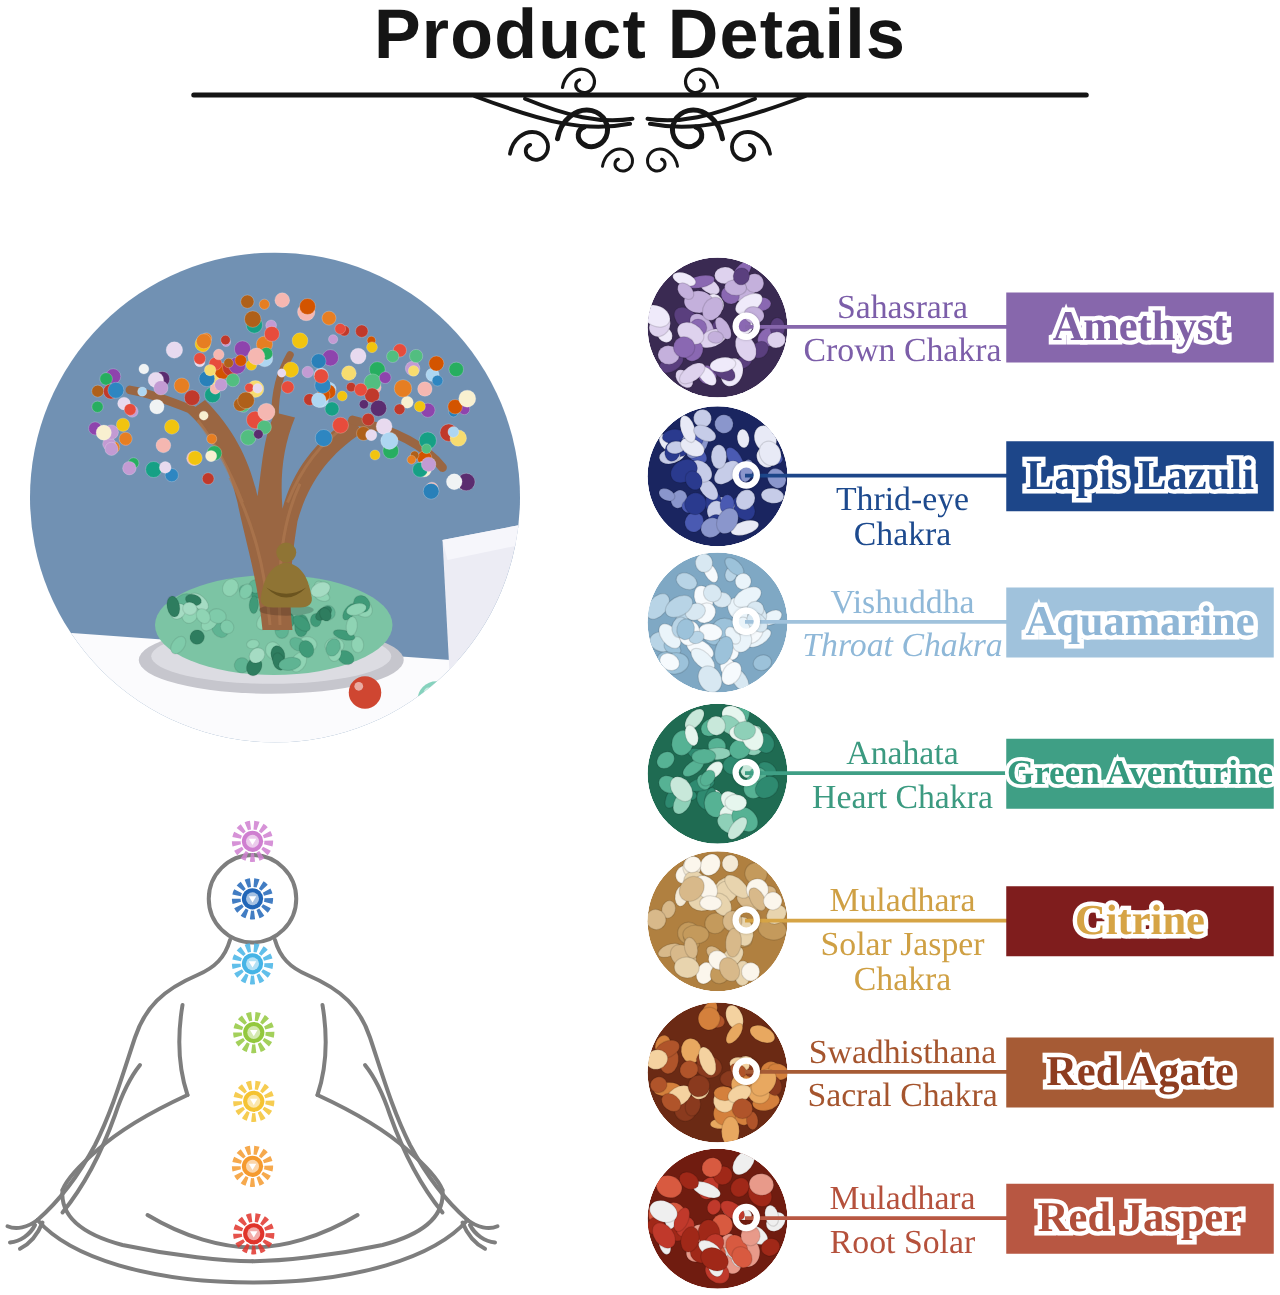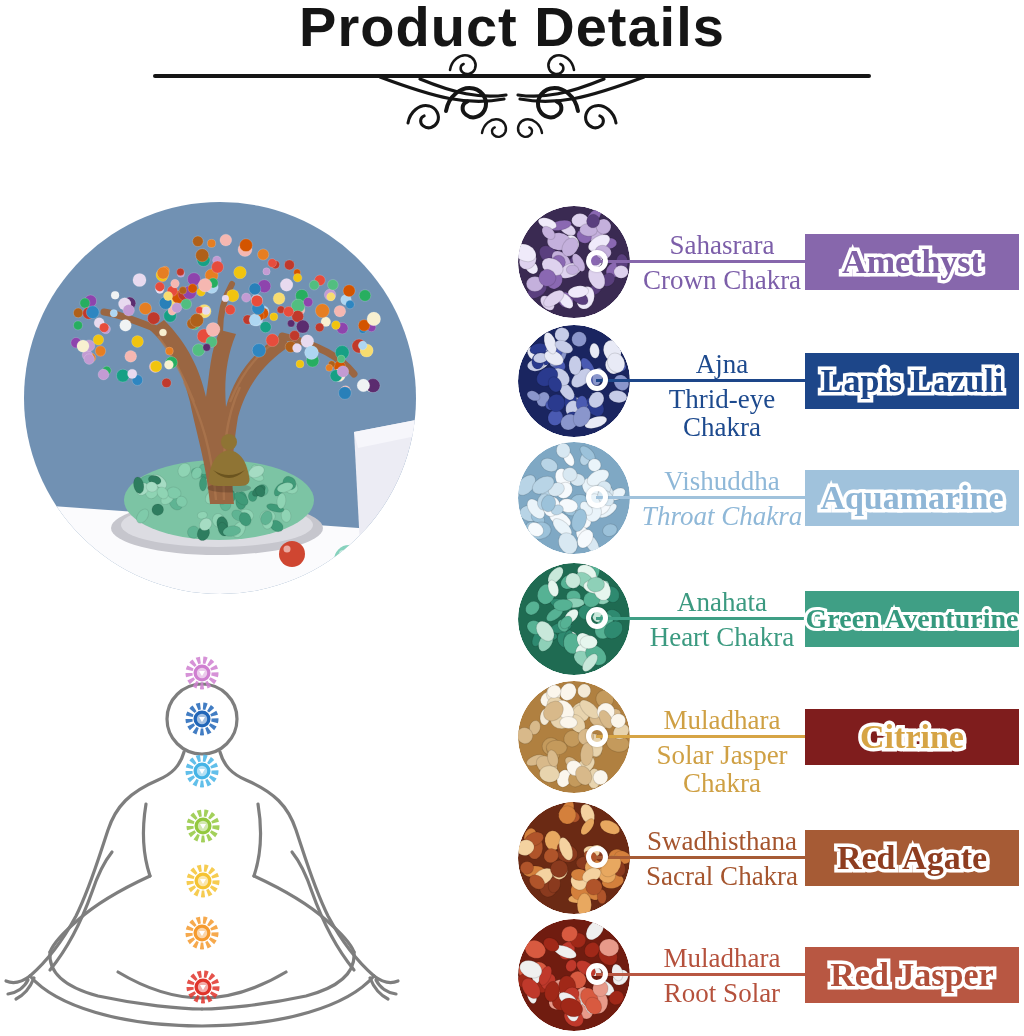--- a/index.html
+++ b/index.html
@@ -569,21 +569,20 @@
           <ellipse cx="79.5" cy="51.6" rx="9.1" ry="4.9" transform="rotate(103 79.5 51.6)" fill="#8a96cc" stroke="rgba(0,0,0,0.12)"></ellipse>
           <ellipse cx="57.1" cy="40.4" rx="9.6" ry="6.2" transform="rotate(90 57.1 40.4)" fill="#c6cce8" stroke="rgba(0,0,0,0.12)"></ellipse>
           <ellipse cx="38.3" cy="78.0" rx="8.8" ry="8.5" transform="rotate(112 38.3 78.0)" fill="#2a3a8e" stroke="rgba(0,0,0,0.12)"></ellipse>
           <ellipse cx="63.9" cy="91.7" rx="10.7" ry="8.0" transform="rotate(118 63.9 91.7)" fill="#8a96cc" stroke="rgba(0,0,0,0.12)"></ellipse>
           <ellipse cx="37.0" cy="59.3" rx="6.4" ry="7.9" transform="rotate(151 37.0 59.3)" fill="#2a3a8e" stroke="rgba(0,0,0,0.12)"></ellipse>
           <ellipse cx="103.4" cy="57.7" rx="8.2" ry="7.0" transform="rotate(54 103.4 57.7)" fill="#8a96cc" stroke="rgba(0,0,0,0.12)"></ellipse>
         </g>
       </svg>
     <div class="marker"></div>
     <div class="connector" style="background-color: rgb(29, 70, 137);"></div>
-    <div class="labels-sanskrit" style="color: rgb(29, 74, 142);">Ajna</div>
     <div class="labels-chakra" style="color: rgb(29, 74, 142);">Thrid-eye Chakra</div>
     <div class="banner" style="background-color: rgb(29, 70, 137);">
       <span class="b-stroke">Lapis Lazuli</span>
       <span class="b-fill" style="color: rgb(29, 70, 137);">Lapis Lazuli</span>
     </div>
   </div>
 
   <div class="row" style="top:438px">
     <svg class="stones" viewBox="0 0 112 112">
         <defs>

